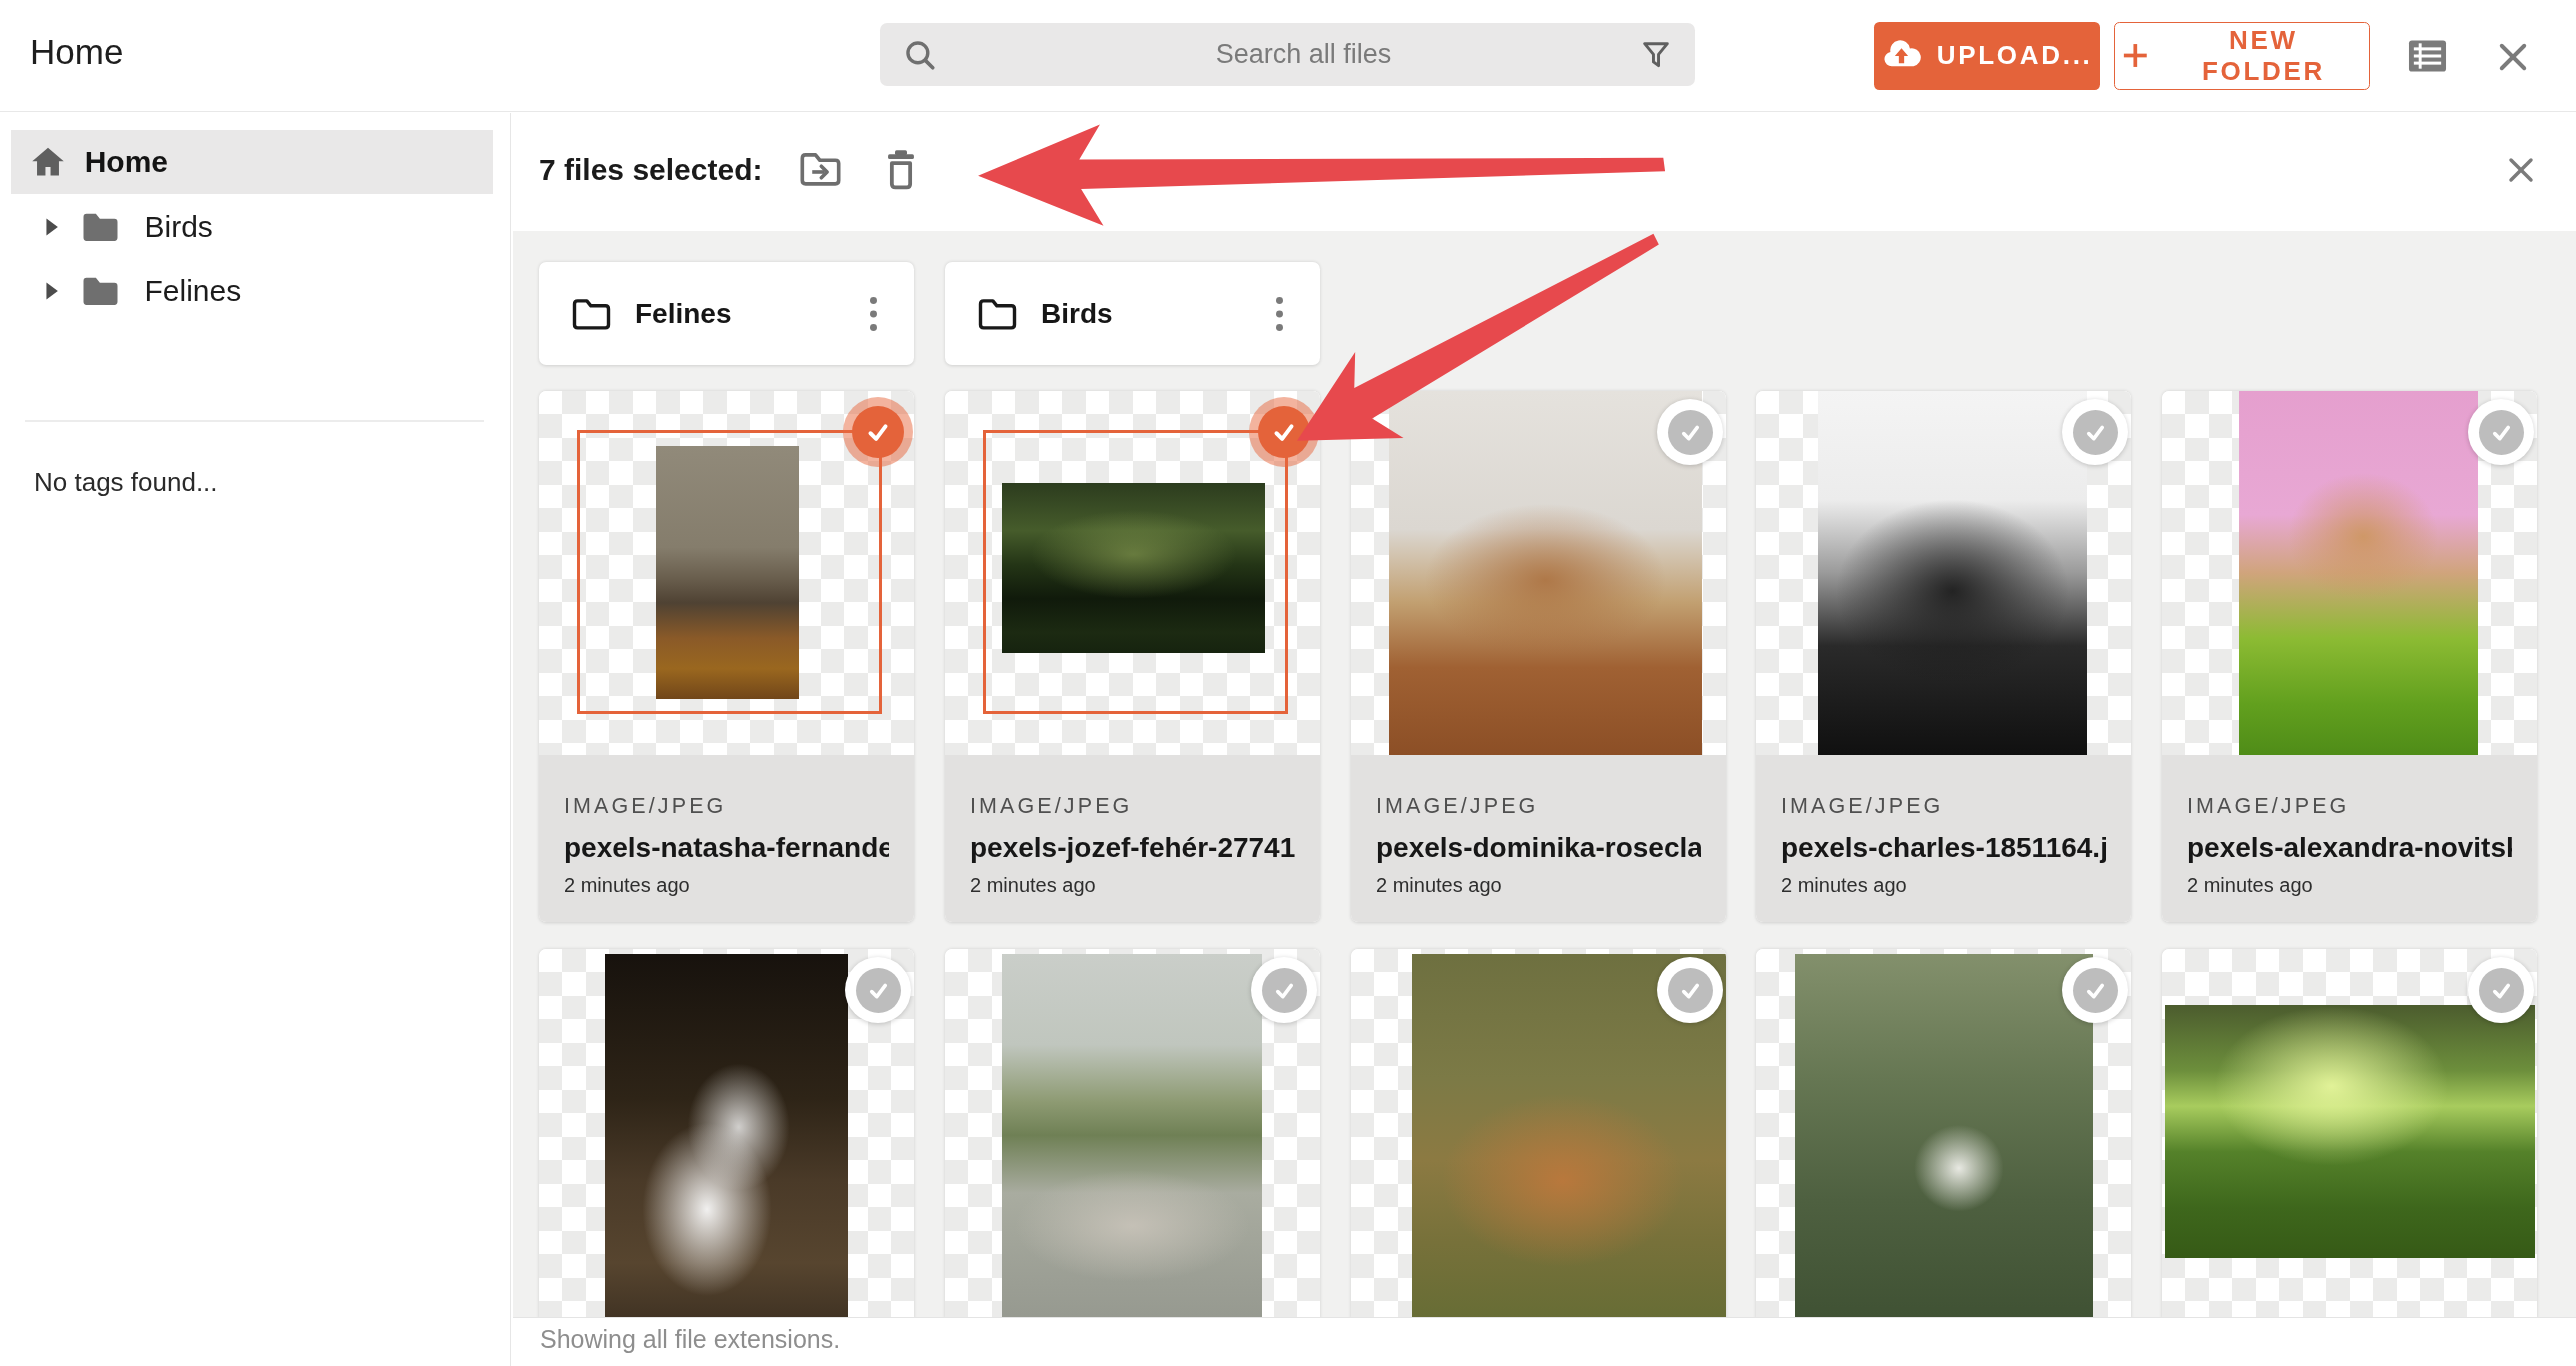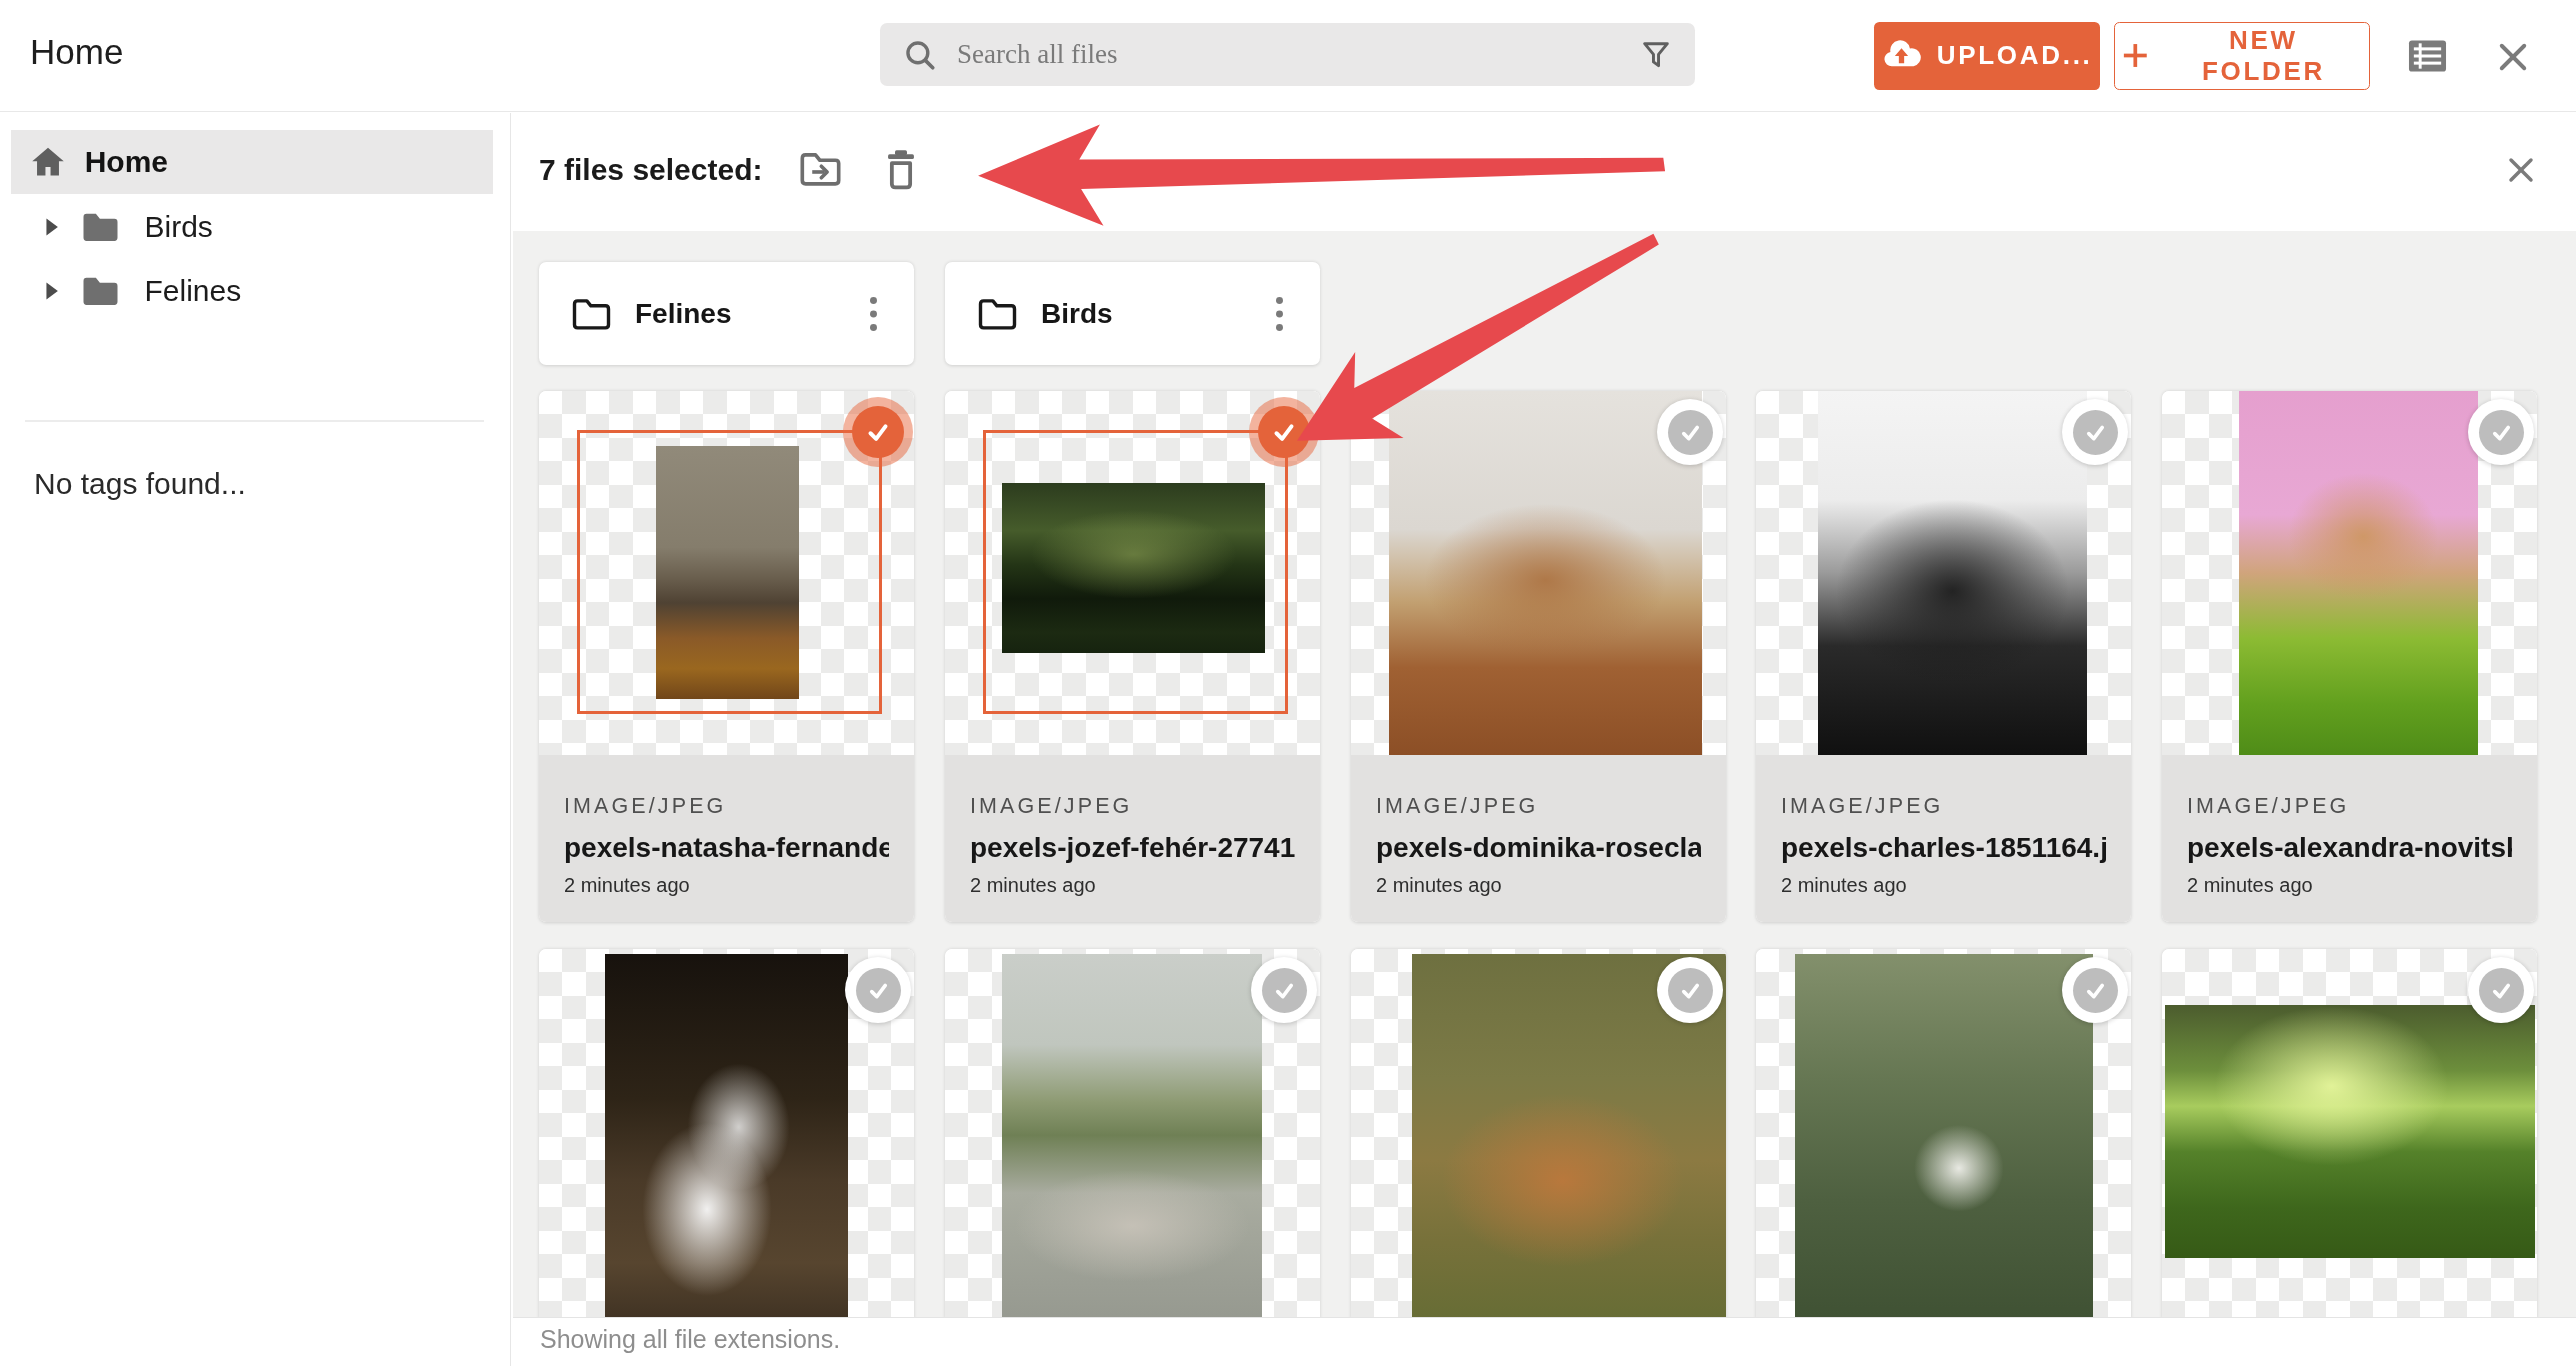--- a/index.html
+++ b/index.html
@@ -10,21 +10,21 @@
   }
   .app{position:absolute;inset:0;}
 
   
   .header{position:absolute;left:0;top:0;width:2576px;height:111px;background:#fff;
           border-bottom:1.8px solid #e8e8e8;z-index:6;}
   .title{position:absolute;left:30px;top:32px;font-size:35px;color:#1e1e1e;font-weight:400;}
   .search{position:absolute;left:880px;top:23px;width:815px;height:63px;background:#e9e8e8;
           border-radius:7.2px;display:flex;align-items:center;padding:0 23px;box-sizing:border-box;}
   .search input{flex:1;background:transparent;border:none;outline:none;font-size:27px;
-          color:#1d1d1d;margin-left:18px;font-family:Liberation Serif, serif;}
+          color:#1d1d1d;margin-left:30px;font-family:Liberation Sans, sans-serif;text-align:center;}
   .search input::placeholder{color:#7a7a7a;}
   .btn{position:absolute;top:21.5px;height:68px;border-radius:5.4px;display:flex;align-items:center;
        justify-content:center;gap:14.3px;font-size:26px;letter-spacing:2.7px;font-weight:600;
        font-family:"Liberation Sans",sans-serif;cursor:pointer;}
   .btn-upload{left:1874px;width:226px;background:#e4633a;color:#fff;border:none;}
   .btn-newfolder{left:2114px;width:256px;background:#fff;color:#e4633a;
        border:1.8px solid #e4633a;box-sizing:border-box;}
   .icon-list{position:absolute;left:2408px;top:39px;cursor:pointer;}
   .icon-x-main{position:absolute;left:2495px;top:39px;cursor:pointer;}
 
@@ -36,21 +36,21 @@
   .row-home .lbl{margin-left:18px;font-size:30px;font-weight:700;color:#141414;}
   .tree{padding-left:34px;box-sizing:border-box;}
   .row-birds{top:82px;}
   .row-felines{top:146px;}
   .tree .caret{margin-right:21.5px;display:flex;}
   .tree .f-ic{margin-right:23px;display:flex;}
   .tree .lbl{font-size:30px;color:#1c1c1c;}
   .row-create{top:218px;padding-left:23px;box-sizing:border-box;}
   .row-create .lbl{margin-left:20px;font-size:30px;font-weight:700;color:#141414;}
   .side-divider{position:absolute;left:25px;top:307px;width:459px;height:1.8px;background:#ececec;}
-  .no-tags{position:absolute;left:34px;top:354px;font-size:30px;color:#2a2a2a;}
+  .no-tags{position:absolute;left:34px;top:354px;font-size:26px;color:#2a2a2a;}
 
   
   .content-bg{position:absolute;left:513px;top:231px;width:2063px;height:1086px;background:#f1f1f0;z-index:1;}
   .selbar-text{position:absolute;left:539px;top:153px;font-size:30px;font-weight:600;color:#1b1b1b;z-index:3;}
   .icon-move{position:absolute;left:799px;top:150px;cursor:pointer;z-index:3;}
   .icon-trash{position:absolute;left:883px;top:149px;cursor:pointer;z-index:3;}
   .icon-x-sel{position:absolute;left:2505px;top:154px;cursor:pointer;z-index:3;}
 
   .card{position:absolute;background:#fff;border-radius:7.2px;box-shadow:0 0.9px 3.6px rgba(0,0,0,0.14);z-index:2;}
   .folder-card{top:262px;width:375px;height:103px;display:flex;align-items:center;

